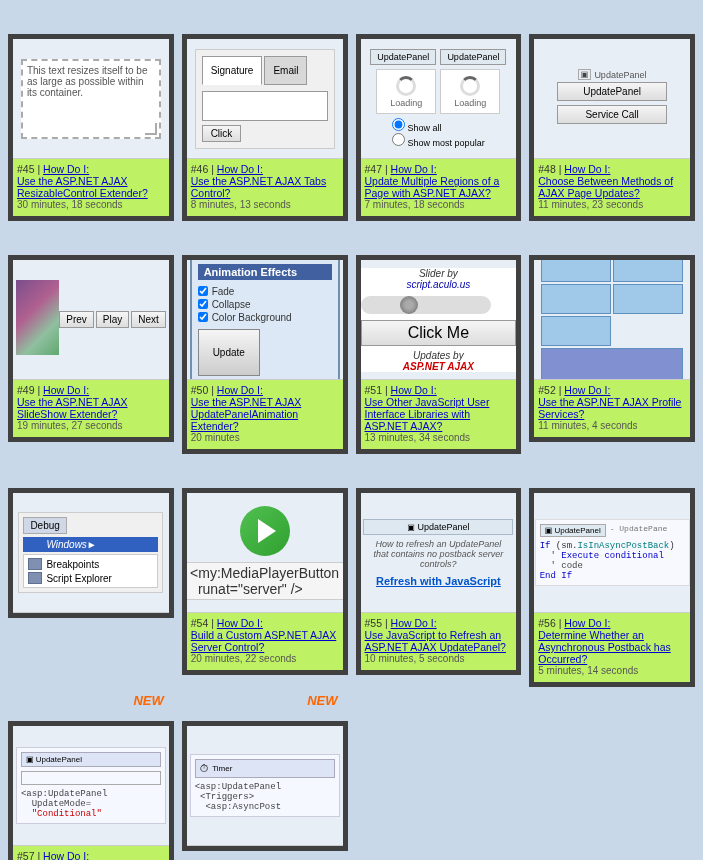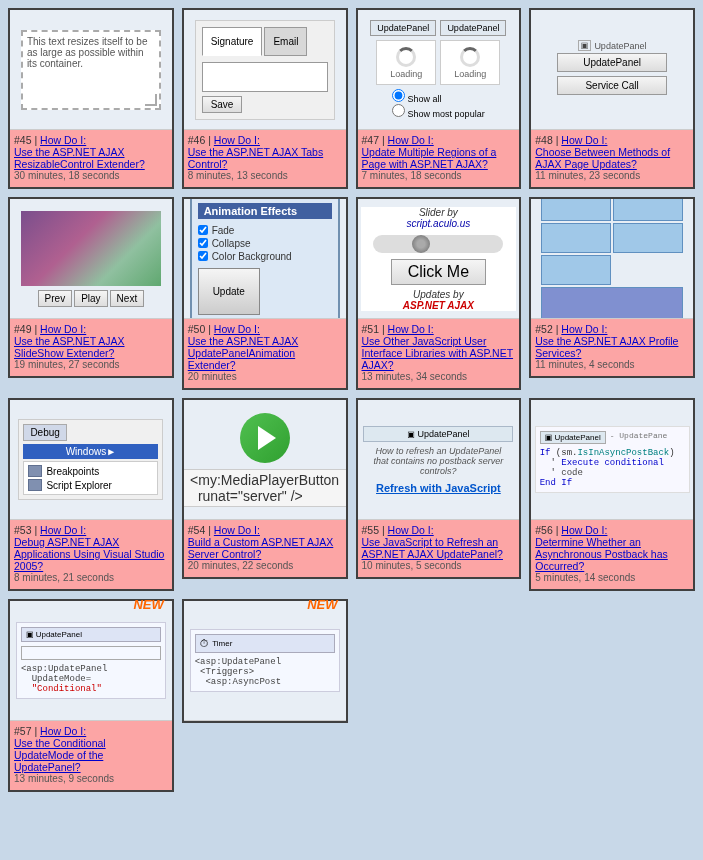--- a/index.html
+++ b/index.html
@@ -9,24 +9,25 @@
       background: #c8d8e8;
       width: 703px;
     }
     .grid {
       display: grid;
       grid-template-columns: repeat(4, 1fr);
       gap: 8px;
       padding: 8px;
     }
     .card {
-      background: #fca5a5;
-      border: 2px solid #404040;
+      background: #bef264;
+      border: 5px solid #404040;
       display: flex;
       flex-direction: column;
+      margin-top: 26px;
     }
     .card-preview {
       width: 100%;
       height: 120px;
       background: #e8eef5;
       border-bottom: 1px solid #ccc;
       display: flex;
       align-items: center;
       justify-content: center;
       overflow: hidden;
@@ -187,21 +188,21 @@
       font-size: 10px;
       margin-bottom: 4px;
       cursor: pointer;
       width: 110px;
       text-align: center;
     }
 
     
     .preview-slideshow {
       display: flex;
-      flex-direction: column;
+      flex-direction: row;
       align-items: center;
       width: 150px;
     }
     .preview-slideshow .slide-img {
       width: 140px;
       height: 75px;
       background: linear-gradient(135deg, #7a4e8c 0%, #b06090 40%, #90c0a0 70%, #60a870 100%);
       margin-bottom: 4px;
     }
     .preview-slideshow .nav-row {
@@ -246,21 +247,20 @@
       padding: 17px 14px;
       font-size: 10px;
       margin-top: 4px;
       cursor: pointer;
     }
 
     
     .preview-jslib {
       display: flex;
       flex-direction: column;
-      align-items: center;
       width: 155px;
       background: #fff;
     }
     .preview-jslib .jsl-top {
       font-size: 10px;
       color: #333;
       font-style: italic;
       text-align: center;
       margin-bottom: 2px;
     }
@@ -329,26 +329,27 @@
       background: #d0d8e8;
       border: 1px solid #aaa;
       padding: 2px 6px;
       font-size: 10px;
       margin-bottom: 3px;
       display: inline-block;
     }
     .debug-menu-item {
       background: #3060c0;
       color: #fff;
-      padding: 2px 6px;
-      font-size: 10px;
-      display: flex;
-      justify-content: center;
+      padding: 2px 23px;
+      font-size: 10px;
+      display: flex;
+      justify-content: flex-start;
       align-items: center;
       margin-bottom: 2px;
+      font-style: italic;
     }
     .debug-sub-items {
       border: 1px solid #ccc;
       background: #fff;
       padding: 2px;
     }
     .debug-sub-item {
       display: flex;
       align-items: center;
       gap: 4px;
@@ -523,21 +524,21 @@
     </div>
     <div class="card-wrapper">
       <div class="card">
         <div class="card-preview">
           <div class="preview-tabs">
         <div class="tab-row">
           <div class="tab active">Signature</div>
           <div class="tab">Email</div>
         </div>
         <div class="tab-body"></div>
-        <button class="save-btn">Save</button>
+        <button class="save-btn">Click</button>
       </div>
         </div>
         <div class="card-info">
           <div><span class="number">#46 | </span><a href="#">How Do I:</a></div>
           <div><a href="#">Use the ASP.NET AJAX Tabs Control?</a></div>
           <div class="duration">8 minutes, 13 seconds</div>
         </div>
       </div>
     </div>
     <div class="card-wrapper">
@@ -679,25 +680,20 @@
             <div class="debug-icon"></div>
             <span>Breakpoints</span>
           </div>
           <div class="debug-sub-item">
             <div class="debug-icon"></div>
             <span>Script Explorer</span>
           </div>
         </div>
       </div>
         </div>
-        <div class="card-info">
-          <div><span class="number">#53 | </span><a href="#">How Do I:</a></div>
-          <div><a href="#">Debug ASP.NET AJAX Applications Using Visual Studio 2005?</a></div>
-          <div class="duration">8 minutes, 21 seconds</div>
-        </div>
       </div>
     </div>
     <div class="card-wrapper">
       <div class="card">
         <div class="card-preview">
           <div class="preview-mediaplayer">
         <div class="play-circle">
           <div class="play-triangle"></div>
         </div>
         <div class="code-snippet">&lt;my:MediaPlayerButton<br>&nbsp;&nbsp;runat="server" /&gt;</div>

